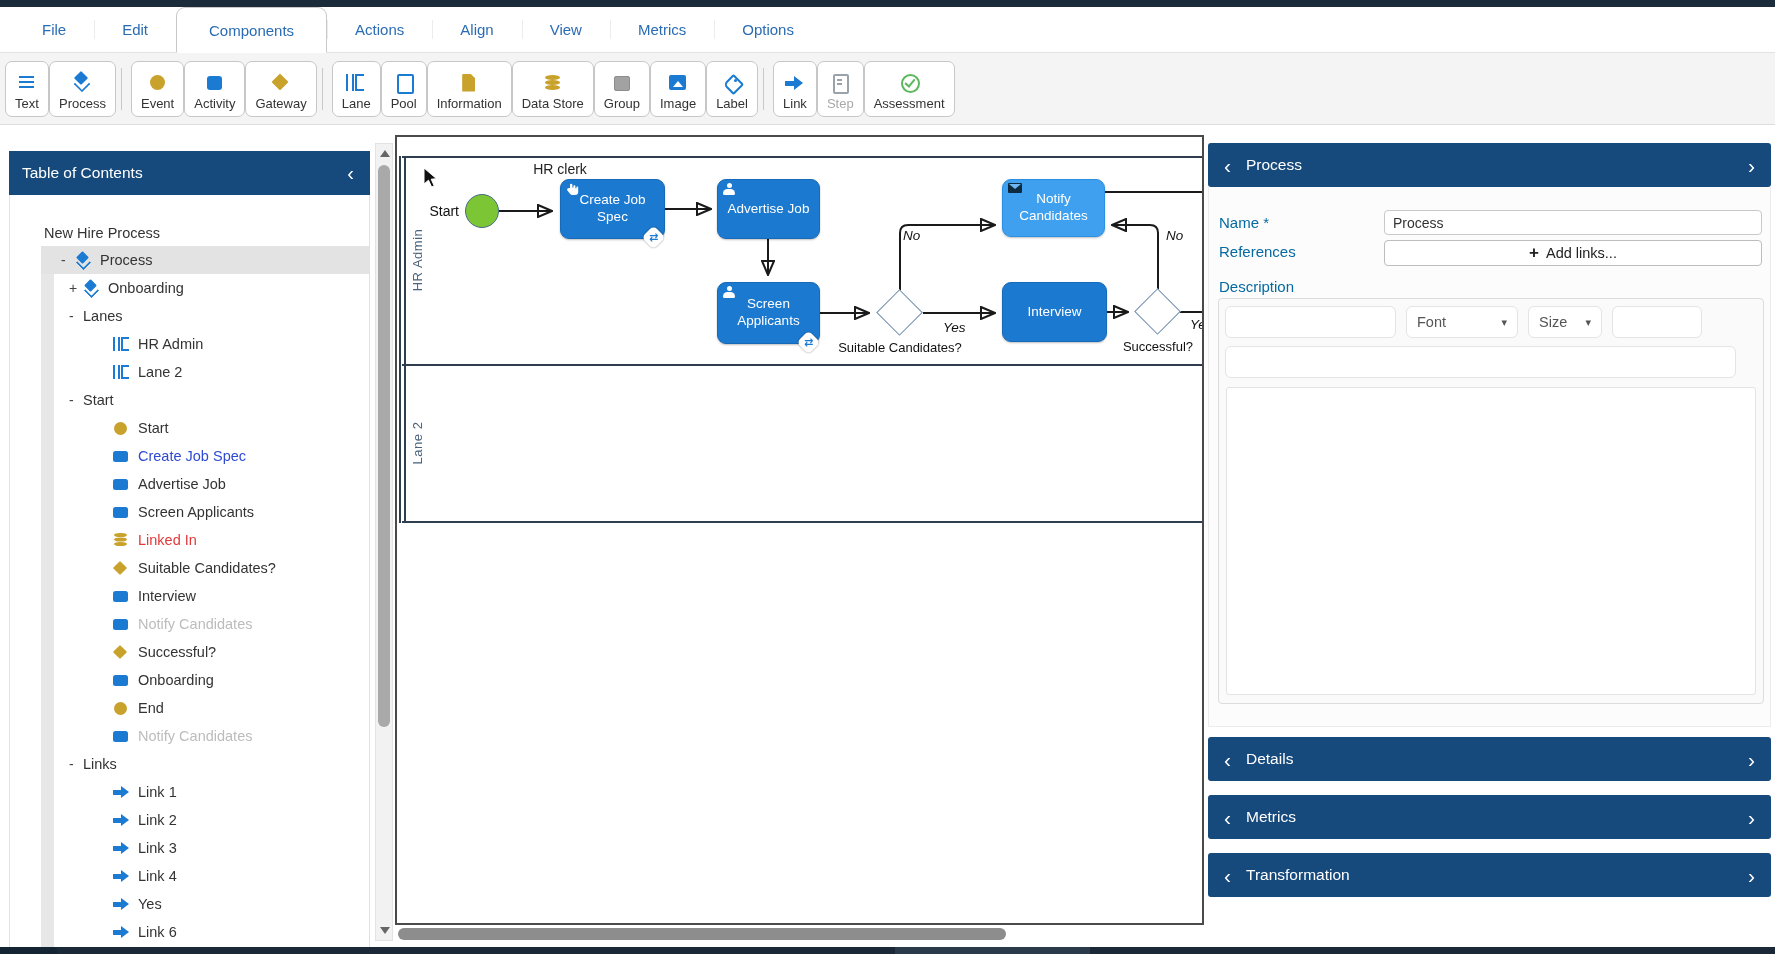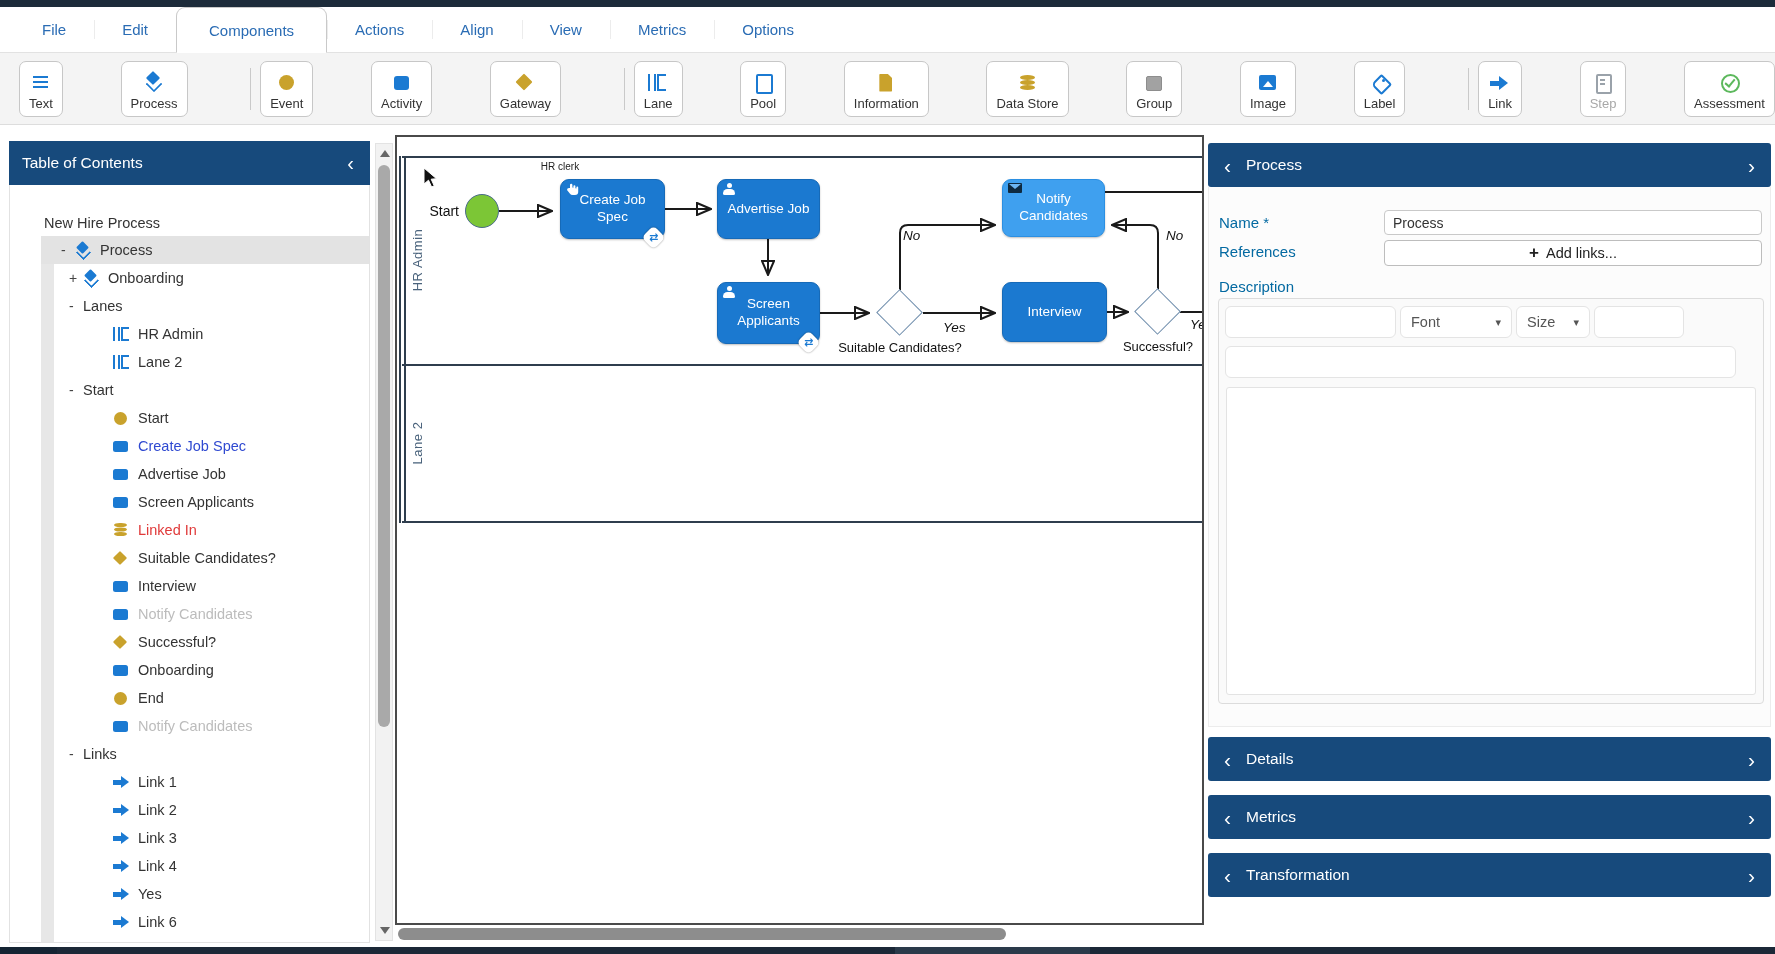--- a/index.html
+++ b/index.html
@@ -10,21 +10,21 @@
   #topstrip{position:absolute;left:0;top:0;width:100%;height:7px;background:#1c2b3a;}
   #menubar{position:absolute;left:0;top:7px;width:100%;height:46px;background:#fff;
            border-bottom:1px solid #e2e2e2;display:flex;align-items:stretch;padding-left:14px;box-sizing:border-box;text-align:center;}
   .mitem{color:#2a6cb4;font-size:15px;padding:0 28px;display:flex;align-items:center;position:relative;cursor:pointer;}
   .mitem:not(.active):not(:first-child)::before{content:"";position:absolute;left:0;top:13px;bottom:13px;width:1px;background:#ececec;}
   .mitem.active{border:1px solid #c9c9c9;border-bottom:1px solid #fff;border-radius:9px 9px 0 0;
                 margin-bottom:-1px;background:#fff;padding:0 32px;z-index:2;}
 
   
   #toolbar{position:absolute;left:0;top:53px;width:100%;height:72px;background:#f4f4f4;
-           border-bottom:1px solid #ddd;display:flex;align-items:center;padding-left:19px;box-sizing:border-box;justify-content:space-between;}
+           border-bottom:1px solid #ddd;display:flex;align-items:center;padding-left:5px;box-sizing:border-box;}
   .tbtn{position:relative;display:flex;flex-direction:column;align-items:center;justify-content:flex-end;
         background:#fff;border:1px solid #c7c7c7;border-radius:7px;height:56px;min-width:44px;
         padding:5px 9px 5px;font-size:13px;color:#333;box-sizing:border-box;cursor:pointer;gap:3px;}
   .tbtn.sep{margin-left:15px;}
   .tbtn.sep::before{content:"";position:absolute;left:-11px;top:6px;bottom:6px;width:1px;background:#c9c9c9;}
   .tbtn.disabled{color:#a8a8a8;}
   .icn{position:relative;width:22px;height:20px;flex:none;}
   .icn::before,.icn::after{content:"";position:absolute;}
   .icn.i-text::before{left:3px;top:3px;width:15px;height:2.5px;background:#1b7ad2;box-shadow:0 5px 0 #1b7ad2,0 10px 0 #1b7ad2;}
   .icn.i-process::before{left:5px;top:0;width:10px;height:10px;background:#1b7ad2;transform:rotate(45deg);border-radius:1px;}
@@ -45,21 +45,21 @@
   .icn.i-label::before{left:5px;top:4px;width:11px;height:11px;border:2.5px solid #1b7ad2;border-radius:2px 2px 2px 5px;transform:rotate(45deg);}
   .icn.i-label::after{left:13px;top:6px;width:3px;height:3px;background:#1b7ad2;border-radius:50%;}
   .icn.i-link::before{left:1px;top:8px;width:9px;height:5px;background:#1b7ad2;}
   .icn.i-link::after{left:10px;top:3px;border-left:9px solid #1b7ad2;border-top:7.5px solid transparent;border-bottom:7.5px solid transparent;}
   .icn.i-step::before{left:4px;top:1px;width:12px;height:16px;border:2px solid #9aa2aa;border-radius:2px;}
   .icn.i-step::after{left:8px;top:6px;width:5px;height:2px;background:#9aa2aa;box-shadow:0 4px 0 #9aa2aa;}
   .icn.i-assessment::before{left:3px;top:1px;width:15px;height:15px;border:2px solid #5cb85c;border-radius:50%;}
   .icn.i-assessment::after{left:9px;top:4px;width:4px;height:8px;border-right:2.5px solid #5cb85c;border-bottom:2.5px solid #5cb85c;transform:rotate(40deg);}
 
   
-  #toc{position:absolute;left:9px;top:141px;width:361px;height:802px;}
+  #toc{position:absolute;left:9px;top:151px;width:361px;height:802px;}
   #toc-header{height:44px;background:#174a7c;color:#fff;display:flex;align-items:center;
               padding:0 13px;font-size:15.5px;box-sizing:border-box;}
   #toc-collapse{margin-left:auto;font-size:20px;line-height:1;cursor:pointer;padding:0 3px;}
   #toc-body{position:absolute;left:0;top:44px;right:0;bottom:0;background:#fff;overflow:hidden;
             border:1px solid #e2e2e2;border-top:none;box-sizing:border-box;}
   #toc-root{margin:30px 0 0 34px;font-size:14.5px;color:#333;}
   #toc-rail{position:absolute;left:31px;top:71px;bottom:0;width:13px;background:#e7e7e7;}
   #toc-rows{position:relative;margin-top:5px;}
   .trow{height:28px;display:flex;align-items:center;margin-left:31px;font-size:14.5px;
         color:#333;cursor:pointer;position:relative;}
@@ -128,21 +128,21 @@
          transform:rotate(45deg);box-shadow:0 0 2px rgba(0,0,0,.45);}
   .badge::after{content:"⇄";position:absolute;left:0;top:0;width:17px;height:17px;transform:rotate(-45deg);
          color:#1b7ad2;font-size:11px;font-weight:bold;display:flex;align-items:center;justify-content:center;}
   .gw{position:absolute;width:33px;height:33px;background:#fff;border:1.5px solid #6d8cab;transform:rotate(45deg);box-sizing:border-box;cursor:pointer;}
   #gw1{left:486px;top:159px;}
   #gw2{left:744px;top:158px;}
   #start-ev{position:absolute;left:68px;top:57px;width:34px;height:34px;border-radius:50%;
             background:#7cc636;border:1.5px solid #4a6b8a;box-sizing:border-box;cursor:pointer;}
   .cv-label{position:absolute;font-size:13px;color:#111;white-space:nowrap;}
   #start-label{left:0;top:66px;width:62px;text-align:right;font-size:14px;}
-  #hrclerk{left:118px;top:24px;width:90px;text-align:center;font-size:10px;color:#222;}
+  #hrclerk{left:118px;top:24px;width:90px;text-align:center;font-size:14px;color:#222;}
   #lbl-suitable{left:433px;top:203px;width:140px;text-align:center;}
   #lbl-success{left:706px;top:202px;width:110px;text-align:center;}
   .e-lbl{position:absolute;font-size:13.5px;font-style:italic;color:#111;}
   #e-no1{left:506px;top:91px;}
   #e-no2{left:769px;top:91px;}
   #e-yes1{left:546px;top:183px;}
   #e-yes2{left:793px;top:180px;}
   #cursor{position:absolute;left:26px;top:30px;}
 
   
@@ -164,21 +164,21 @@
   #lbl-desc{left:1219px;top:278px;}
   #name-input{position:absolute;left:1384px;top:210px;width:378px;height:25px;border:1px solid #c9c9c9;
               border-radius:4px;padding:0 8px;font-size:14px;color:#333;box-sizing:border-box;
               font-family:inherit;background:#fff;}
   #addlinks{position:absolute;left:1384px;top:240px;width:378px;height:26px;border:1px solid #bdbdbd;
             border-radius:4px;background:#fff;display:flex;align-items:center;justify-content:center;
             gap:7px;font-size:14.5px;color:#222;cursor:pointer;box-sizing:border-box;}
   #addlinks .plus{font-weight:bold;font-size:17px;}
   #rte{position:absolute;left:1218px;top:298px;width:546px;height:406px;border:1px solid #dcdcdc;
        border-radius:4px;background:#fafafa;box-sizing:border-box;}
-  .rte-row{position:absolute;left:6px;right:6px;display:flex;gap:4px;align-items:center;}
+  .rte-row{position:absolute;left:6px;right:6px;display:flex;gap:10px;align-items:center;}
   #rte-row1{top:6px;height:34px;}
   #rte-row2{top:46px;height:34px;}
   .pill{background:#fff;border:1px solid #e4e4e4;border-radius:6px;display:flex;align-items:center;
         padding:0 10px;gap:13px;height:32px;box-sizing:border-box;}
   .rbtn{position:relative;color:#757575;font-size:15px;min-width:14px;text-align:center;cursor:pointer;
         display:flex;align-items:center;justify-content:center;height:22px;}
   .pill.dd{justify-content:space-between;gap:6px;color:#555;font-size:14.5px;cursor:pointer;}
   #dd-font{width:112px;}
   #dd-size{width:74px;}
   .caret{font-size:11px;color:#555;}

